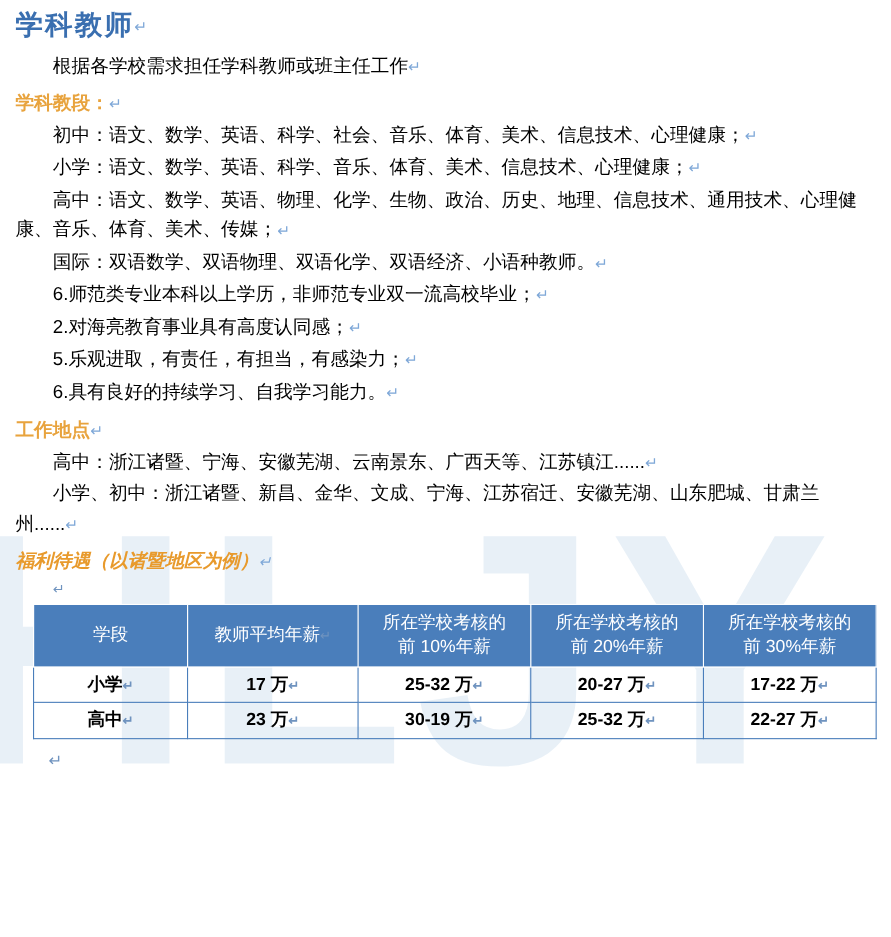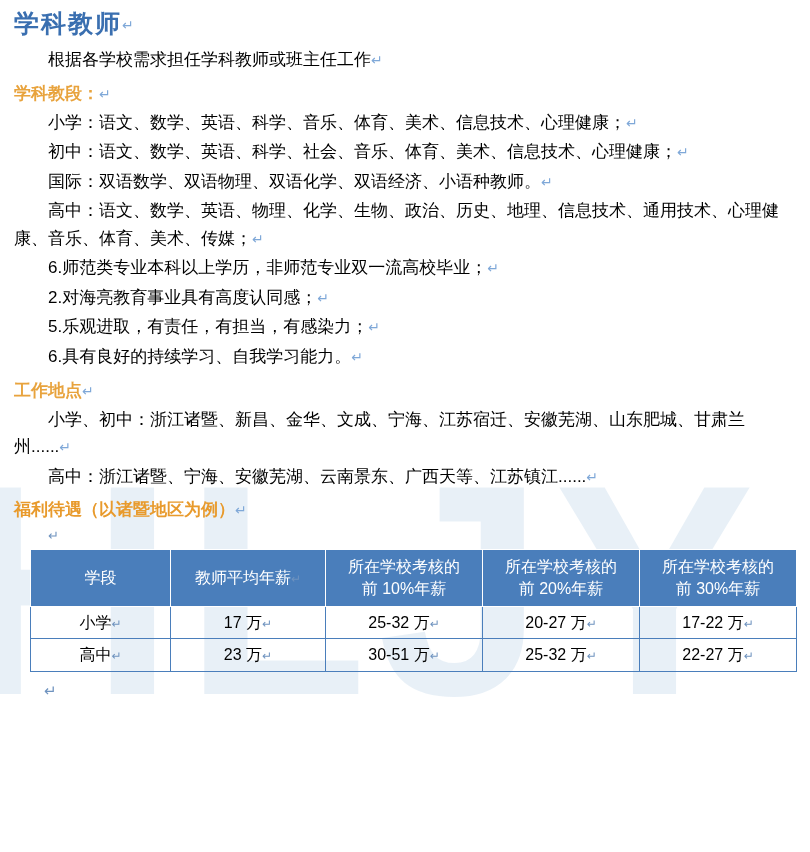--- a/index.html
+++ b/index.html
@@ -73,20 +73,21 @@
   }
   .section-head {
     margin: 6px 0 2px 0;
     font-size: 17px;
     font-weight: bold;
     color: #e8a33d;
     line-height: 1.6;
   }
   .section-head.orange-strong {
     color: #e89a2c;
+    font-style: italic;
   }
   .spacer-line {
     height: 20px;
     font-size: 17px;
     line-height: 1.2;
     text-indent: 2em;
   }
   table.salary {
     border-collapse: collapse;
     margin: 4px 0 0 16px;
@@ -103,20 +104,21 @@
     border: 1px solid #ffffff;
     line-height: 1.35;
   }
   table.salary td {
     border: 1px solid #4a7ebb;
     text-align: center;
     font-size: 16px;
     padding: 5px 4px;
     line-height: 1.35;
     background: transparent;
+    font-weight: bold;
   }
   table.salary col.c1 { width: 140px; }
   table.salary col.c2 { width: 155px; }
   table.salary col.c3 { width: 157px; }
   table.salary col.c4 { width: 157px; }
   table.salary col.c5 { width: 157px; }
   .trailing {
     margin: 10px 0 0 30px;
     font-size: 15px;
     color: #6f93bf;
@@ -140,53 +142,53 @@
     </div>
 
     <p class="body-line">
       <span>根据各学校需求担任学科教师或班主任工作</span><span class="pilcrow">↵</span>
     </p>
 
     <div class="section-head">
       <span>学科教段：</span><span class="pilcrow">↵</span>
     </div>
     <p class="body-line">
+      <span>初中：语文、数学、英语、科学、社会、音乐、体育、美术、信息技术、心理健康；</span><span class="pilcrow">↵</span>
+    </p>
+    <p class="body-line">
       <span>小学：语文、数学、英语、科学、音乐、体育、美术、信息技术、心理健康；</span><span class="pilcrow">↵</span>
     </p>
     <p class="body-line">
-      <span>初中：语文、数学、英语、科学、社会、音乐、体育、美术、信息技术、心理健康；</span><span class="pilcrow">↵</span>
+      <span>高中：语文、数学、英语、物理、化学、生物、政治、历史、地理、信息技术、通用技术、心理健康、音乐、体育、美术、传媒；</span><span class="pilcrow">↵</span>
     </p>
     <p class="body-line">
       <span>国际：双语数学、双语物理、双语化学、双语经济、小语种教师。</span><span class="pilcrow">↵</span>
-    </p>
-    <p class="body-line">
-      <span>高中：语文、数学、英语、物理、化学、生物、政治、历史、地理、信息技术、通用技术、心理健康、音乐、体育、美术、传媒；</span><span class="pilcrow">↵</span>
     </p>
 
     <p class="body-line">
       <span>6.师范类专业本科以上学历，非师范专业双一流高校毕业；</span><span class="pilcrow">↵</span>
     </p>
     <p class="body-line">
       <span>2.对海亮教育事业具有高度认同感；</span><span class="pilcrow">↵</span>
     </p>
     <p class="body-line">
       <span>5.乐观进取，有责任，有担当，有感染力；</span><span class="pilcrow">↵</span>
     </p>
     <p class="body-line">
       <span>6.具有良好的持续学习、自我学习能力。</span><span class="pilcrow">↵</span>
     </p>
 
     <div class="section-head">
       <span>工作地点</span><span class="pilcrow">↵</span>
     </div>
     <p class="body-line">
+      <span>高中：浙江诸暨、宁海、安徽芜湖、云南景东、广西天等、江苏镇江......</span><span class="pilcrow">↵</span>
+    </p>
+    <p class="body-line">
       <span>小学、初中：浙江诸暨、新昌、金华、文成、宁海、江苏宿迁、安徽芜湖、山东肥城、甘肃兰州......</span><span class="pilcrow">↵</span>
-    </p>
-    <p class="body-line">
-      <span>高中：浙江诸暨、宁海、安徽芜湖、云南景东、广西天等、江苏镇江......</span><span class="pilcrow">↵</span>
     </p>
 
     <div class="section-head orange-strong">
       <span>福利待遇（以诸暨地区为例）</span><span class="pilcrow">↵</span>
     </div>
 
     <div class="spacer-line">
       <span class="pilcrow-dark">↵</span>
     </div>
 
@@ -224,21 +226,21 @@
         <tr>
           <td><span>小学</span><span class="cellmark">↵</span></td>
           <td><span>17 万</span><span class="cellmark">↵</span></td>
           <td><span>25-32 万</span><span class="cellmark">↵</span></td>
           <td><span>20-27 万</span><span class="cellmark">↵</span></td>
           <td><span>17-22 万</span><span class="cellmark">↵</span></td>
         </tr>
         <tr>
           <td><span>高中</span><span class="cellmark">↵</span></td>
           <td><span>23 万</span><span class="cellmark">↵</span></td>
-          <td><span>30-51 万</span><span class="cellmark">↵</span></td>
+          <td><span>30-19 万</span><span class="cellmark">↵</span></td>
           <td><span>25-32 万</span><span class="cellmark">↵</span></td>
           <td><span>22-27 万</span><span class="cellmark">↵</span></td>
         </tr>
       </tbody>
     </table>
 
     <div class="trailing">
       <span>↵</span>
     </div>
 

